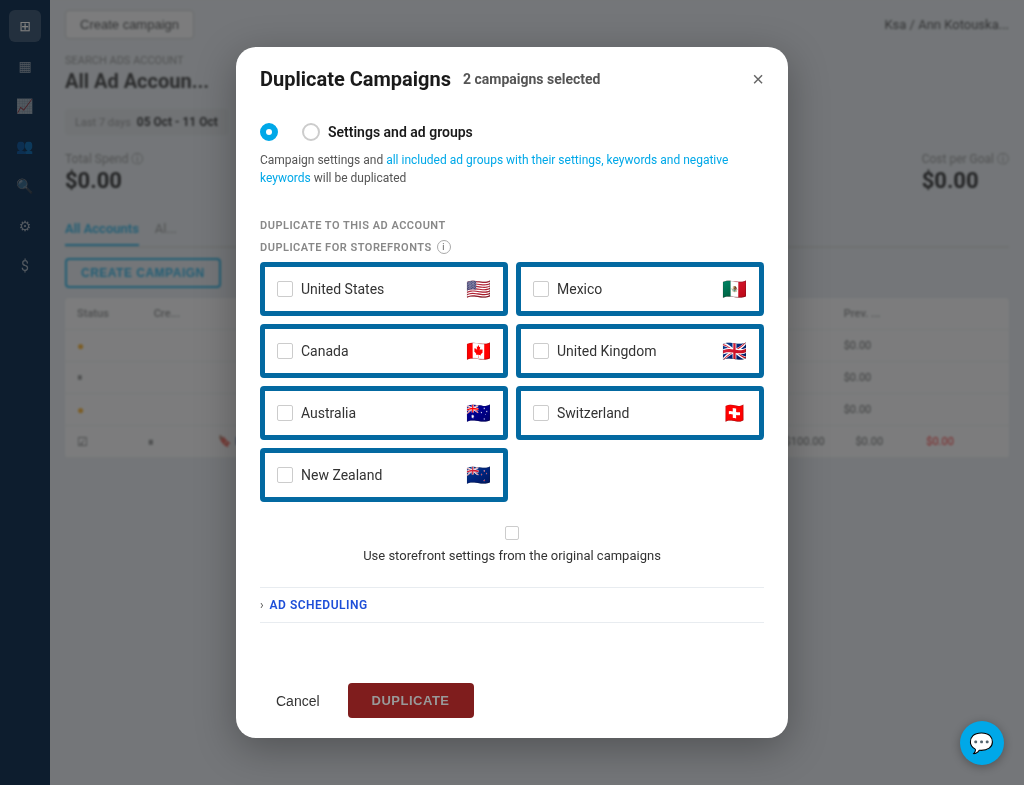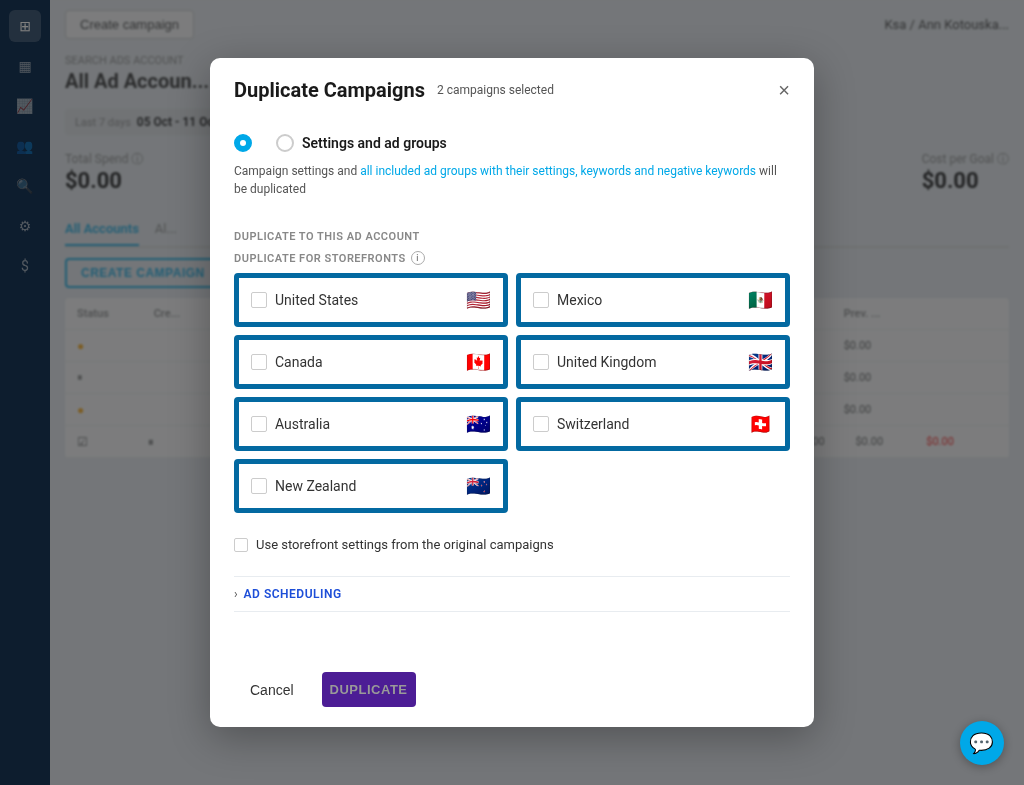--- a/index.html
+++ b/index.html
@@ -83,22 +83,22 @@
       background: rgba(0,0,0,0.5);
       z-index: 10;
       display: flex;
       align-items: center;
       justify-content: center;
     }
 
     
     .modal {
       background: white;
-      border-radius: 10px;
-      width: 604px;
+      border-radius: 20px;
+      width: 552px;
       max-height: 750px;
       box-shadow: 0 10px 40px rgba(0,0,0,0.3);
       position: relative;
       overflow-y: auto;
     }
 
     .modal-header {
       display: flex;
       align-items: center;
       justify-content: space-between;
@@ -112,23 +112,23 @@
       gap: 12px;
     }
 
     .modal-title {
       font-size: 20px;
       font-weight: 700;
       color: #1a1a1a;
     }
 
     .campaigns-badge {
-      font-size: 12px;
+      font-size: 14px;
       color: #555;
-      font-weight: 400;
+      font-weight: 700;
     }
 
     .close-btn {
       background: none;
       border: none;
       font-size: 20px;
       color: #666;
       cursor: pointer;
       line-height: 1;
       padding: 0;
@@ -282,20 +282,21 @@
       flex-shrink: 0;
     }
 
     
     .use-storefront-row {
       display: flex;
       align-items: center;
       gap: 8px;
       margin-bottom: 16px;
       padding: 8px 0;
+      flex-direction: column;
     }
 
     .small-checkbox {
       width: 14px;
       height: 14px;
       border: 1px solid #ccc;
       border-radius: 2px;
       background: white;
       flex-shrink: 0;
     }
@@ -354,24 +355,24 @@
       background: none;
       border: none;
       font-size: 14px;
       font-weight: 500;
       color: #333;
       cursor: pointer;
       padding: 8px 16px;
     }
 
     .duplicate-btn {
-      background: #4c1d95;
+      background: #7f1d1d;
       border: none;
       border-radius: 4px;
-      padding: 10px 8px;
+      padding: 10px 24px;
       font-size: 13px;
       font-weight: 700;
       color: #999;
       letter-spacing: 0.5px;
       cursor: pointer;
       text-transform: uppercase;
     }
 
     
     .chat-bubble {

